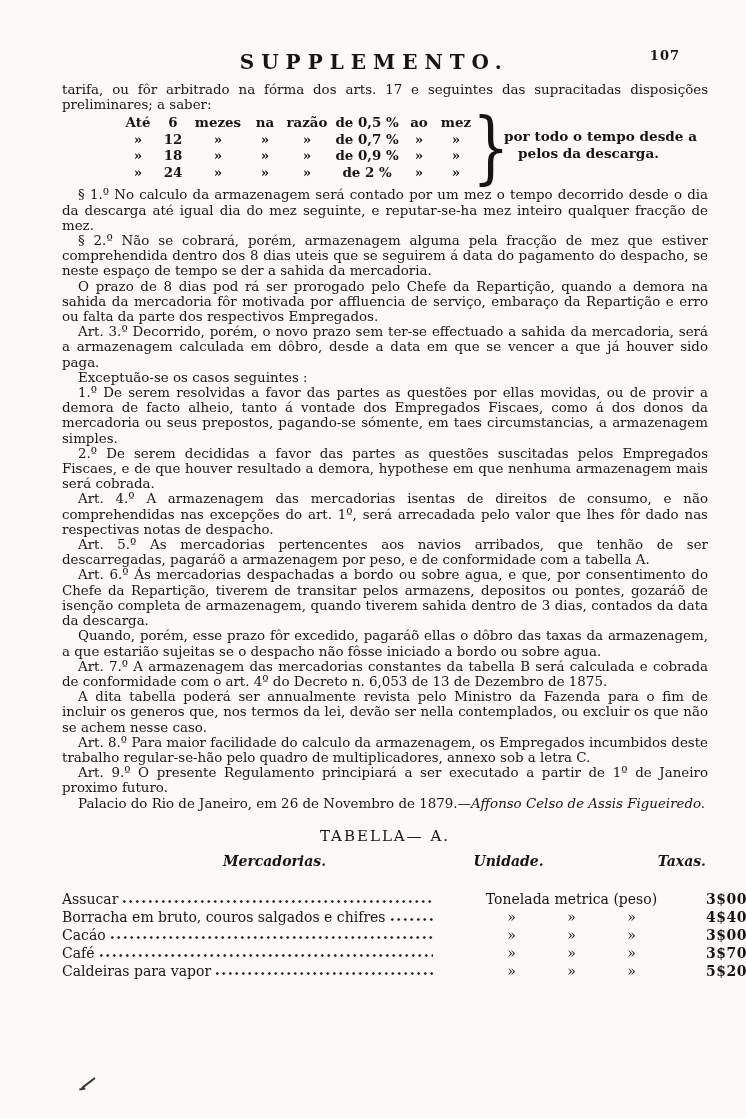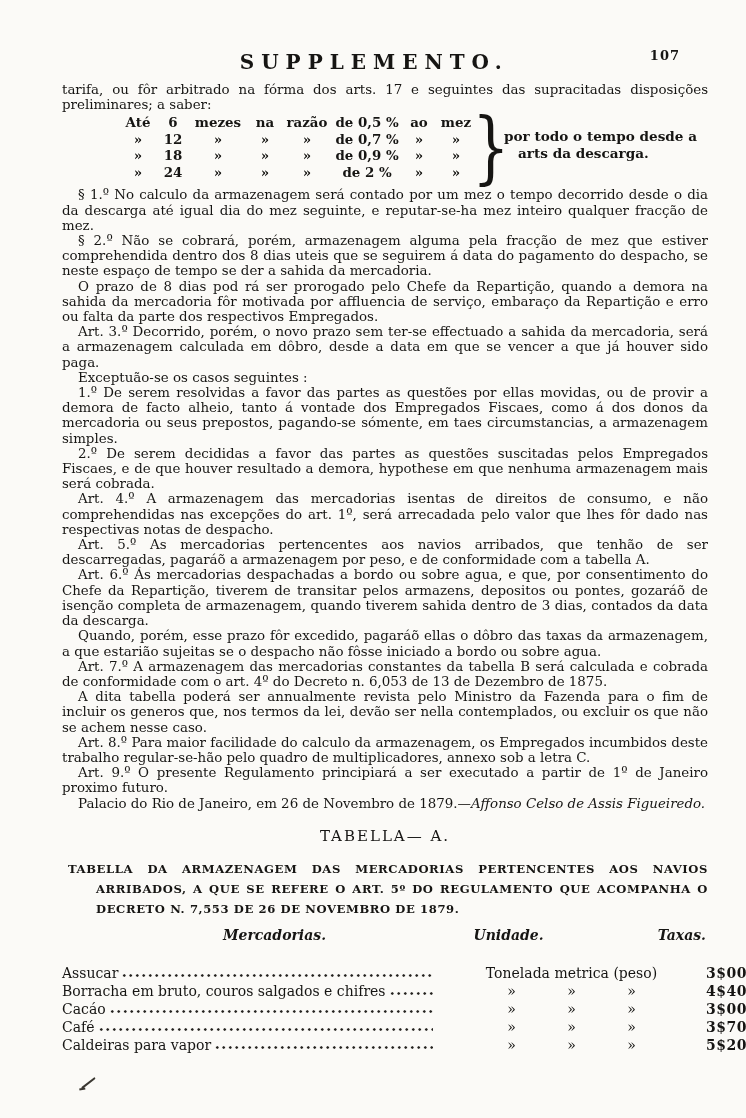--- a/index.html
+++ b/index.html
@@ -145,21 +145,21 @@
       <span>»</span>
       <span>»</span>
       <span>»</span>
       <span>de 2 %</span>
       <span>»</span>
       <span>»</span>
     </div>
     <span class="brace">}</span>
     <div class="bracenote">
       <div>por todo o tempo desde a</div>
-      <div class="l2">arts da descarga.</div>
+      <div class="l2">pelos da descarga.</div>
     </div>
   </div>
 
   <div class="bodytext">
     <p>§ 1.º No calculo da armazenagem será contado por um mez o tempo decorrido desde o dia da descarga até igual dia do mez seguinte, e reputar-se-ha mez inteiro qualquer fracção de mez.</p>
     <p>§ 2.º Não se cobrará, porém, armazenagem alguma pela fracção de mez que estiver comprehendida dentro dos 8 dias uteis que se seguirem á data do pagamento do despacho, se neste espaço de tempo se der a sahida da mercadoria.</p>
     <p>O prazo de 8 dias pod rá ser prorogado pelo Chefe da Repartição, quando a demora na sahida da mercadoria fôr motivada por affluencia de serviço, embaraço da Repartição e erro ou falta da parte dos respectivos Empregados.</p>
     <p>Art. 3.º Decorrido, porém, o novo prazo sem ter-se effectuado a sahida da mercadoria, será a armazenagem calculada em dôbro, desde a data em que se vencer a que já houver sido paga.</p>
     <p>Exceptuão-se os casos seguintes :</p>
     <p>1.º De serem resolvidas a favor das partes as questões por ellas movidas, ou de provir a demora de facto alheio, tanto á vontade dos Empregados Fiscaes, como á dos donos da mercadoria ou seus prepostos, pagando-se sómente, em taes circumstancias, a armazenagem simples.</p>
@@ -170,21 +170,20 @@
     <p>Quando, porém, esse prazo fôr excedido, pagaráõ ellas o dôbro das taxas da armazenagem, a que estarião sujeitas se o despacho não fôsse iniciado a bordo ou sobre agua.</p>
     <p>Art. 7.º A armazenagem das mercadorias constantes da tabella B será calculada e cobrada de conformidade com o art. 4º do Decreto n. 6,053 de 13 de Dezembro de 1875.</p>
     <p>A dita tabella poderá ser annualmente revista pelo Ministro da Fazenda para o fim de incluir os generos que, nos termos da lei, devão ser nella contemplados, ou excluir os que não se achem nesse caso.</p>
     <p>Art. 8.º Para maior facilidade do calculo da armazenagem, os Empregados incumbidos deste trabalho regular-se-hão pelo quadro de multiplicadores, annexo sob a letra C.</p>
     <p>Art. 9.º O presente Regulamento principiará a ser executado a partir de 1º de Janeiro proximo futuro.</p>
     <p><span>Palacio do Rio de Janeiro, em 26 de Novembro de 1879.—</span><span class="em">Affonso Celso de Assis Figueiredo.</span></p>
   </div>
 
   <div class="tabella-title">TABELLA— A.</div>
 
-  <div class="tabella-caption">TABELLA DA ARMAZENAGEM DAS MERCADORIAS PERTENCENTES AOS NAVIOS ARRIBADOS, A QUE SE REFERE O ART. 5º DO REGULAMENTO QUE ACOMPANHA O DECRETO N. 7,553 DE 26 DE NOVEMBRO DE 1879.</div>
 
   <div class="tbl">
     <div class="tbl-head">
       <span class="th-merc">Mercadorias.</span>
       <span class="th-unid">Unidade.</span>
       <span class="th-taxa">Taxas.</span>
     </div>
 
     <div class="tbl-row">
       <span class="td-merc">

